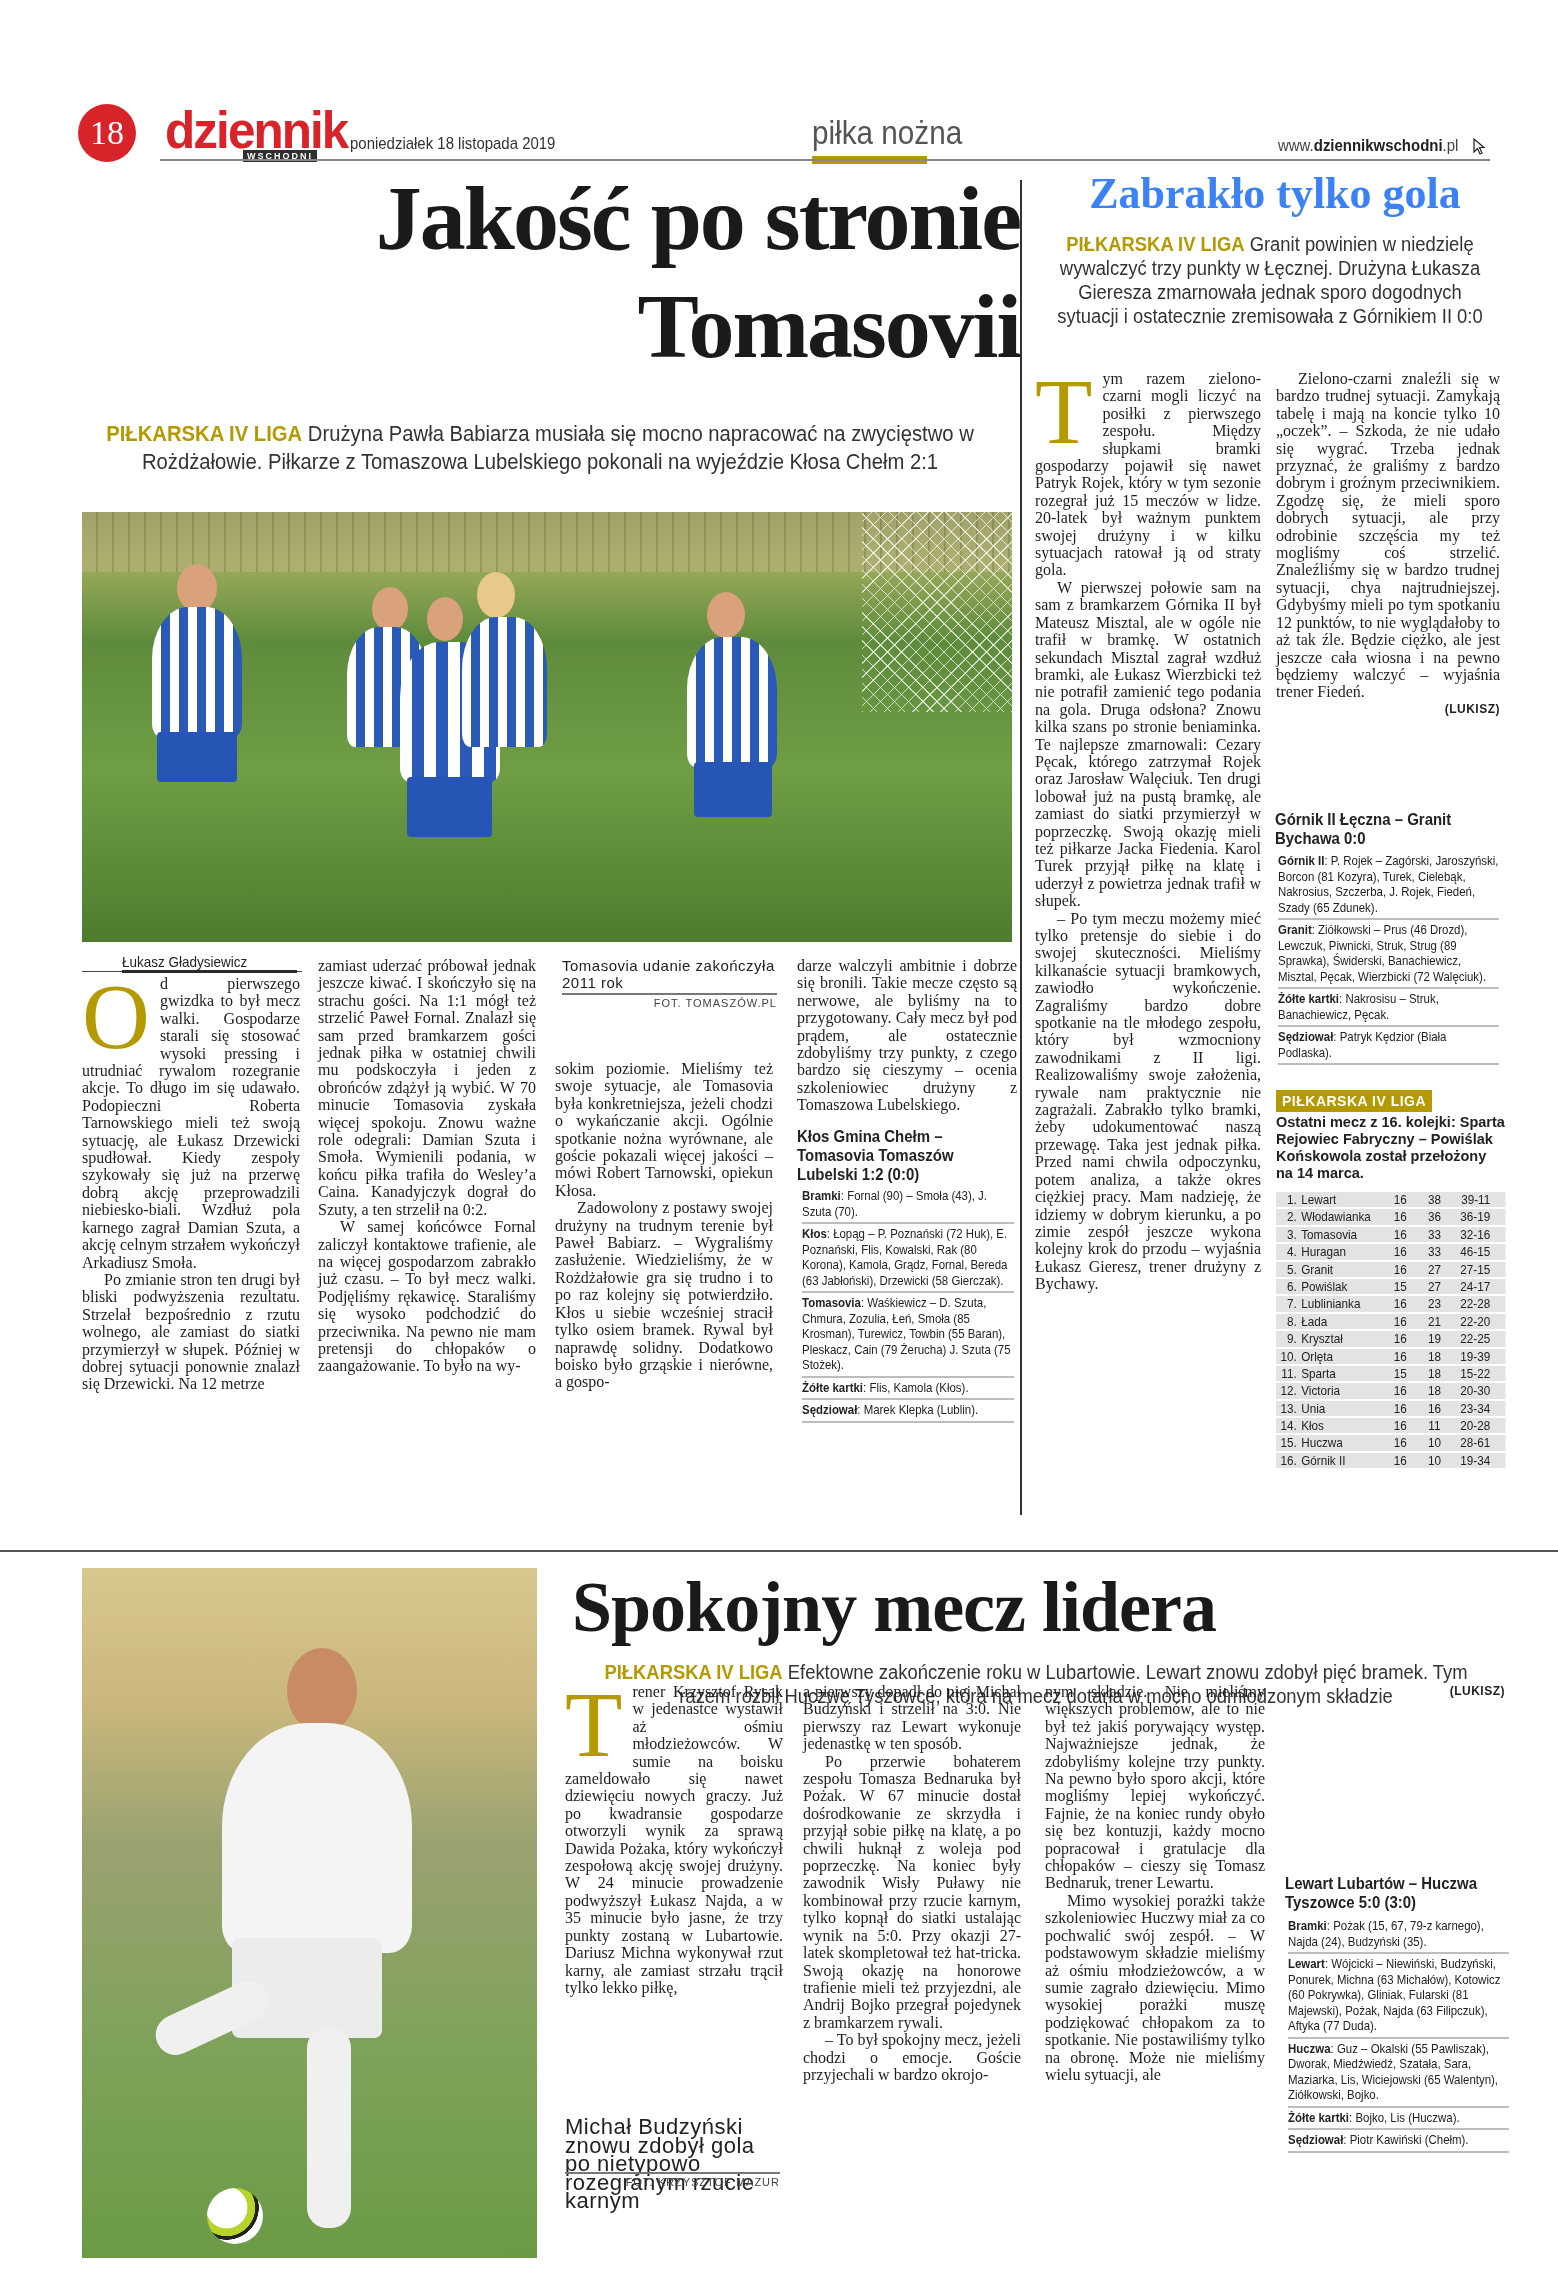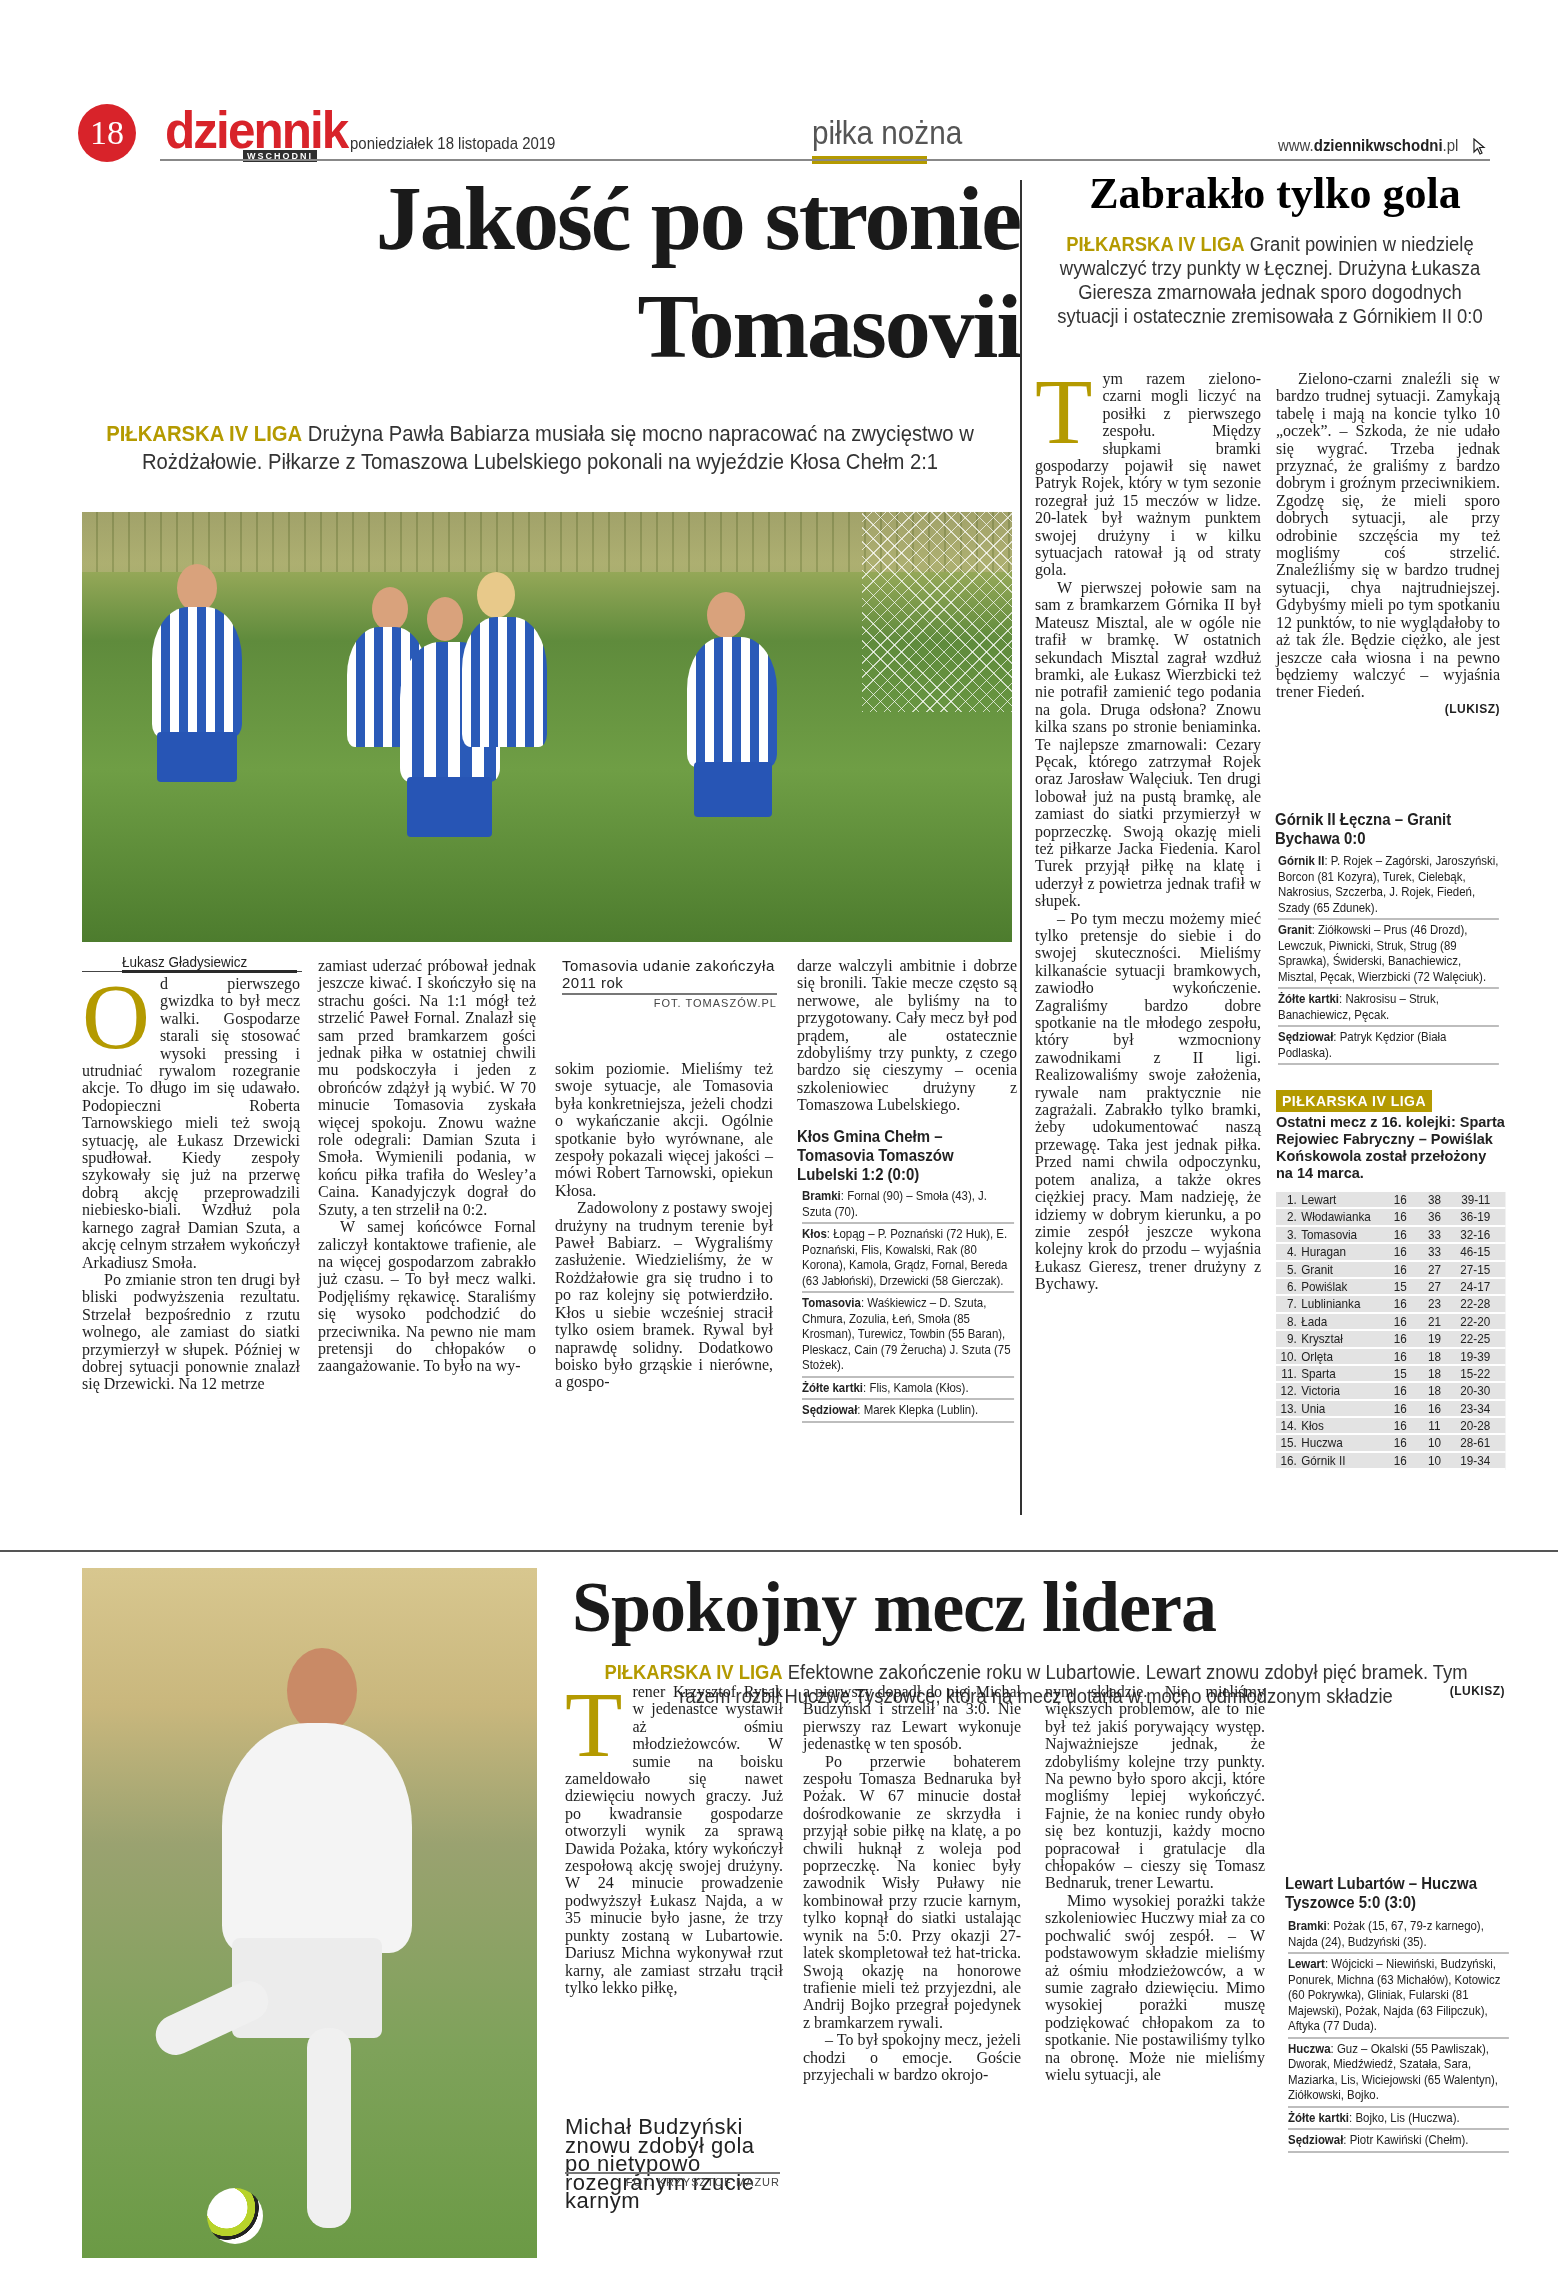--- a/index.html
+++ b/index.html
@@ -55,21 +55,21 @@
   .box .row { border-bottom: 2px solid #bdbdbd; padding: 2px 0 3px; transform: scaleX(0.88); transform-origin: left; width: 113%; }
   .box b { font-weight: bold; }
   .mt1 { left: 797px; top: 1127px; width: 230px; }
   .box1 { left: 802px; top: 1186px; width: 213px; }
 
   
   .vrule { left: 1020px; top: 180px; width: 2px; height: 1335px; background: #333; }
   .hrule { left: 0; top: 1550px; width: 1558px; height: 2px; background: #555; }
 
   
-  .h2 { left: 1040px; top: 168px; width: 470px; text-align: center; font-family: "Liberation Serif", serif; font-weight: bold; font-size: 44px; line-height: 52px; color: #000000; }
+  .h2 { left: 1040px; top: 168px; width: 470px; text-align: center; font-family: "Liberation Serif", serif; font-weight: bold; font-size: 44px; line-height: 52px; color: #3b82f6; }
   .lead2 { left: 1030px; top: 232px; width: 480px; font-size: 20px; line-height: 24px; }
   .c5 { left: 1035px; top: 370px; width: 226px; }
   .c6 { left: 1276px; top: 370px; width: 224px; }
   .lukisz { font-family: "Liberation Sans", sans-serif; font-weight: bold; font-size: 12px; float: right; letter-spacing: .5px; }
   .mt2 { left: 1275px; top: 810px; width: 240px; }
   .box2 { left: 1278px; top: 851px; width: 222px; }
 
   .liga-tag { left: 1276px; top: 1090px; background: #b49a00; color: #fff; font-family: "Liberation Sans", sans-serif; font-weight: bold; font-size: 14px; padding: 3px 6px; letter-spacing: .5px; }
   .note { left: 1276px; top: 1114px; width: 230px; font-family: "Liberation Sans", sans-serif; font-weight: bold; font-size: 14.5px; line-height: 17px; color: #222; }
   .table { left: 1276px; top: 1192px; width: 230px; font-family: "Liberation Sans", sans-serif; font-size: 13px; color: #222; }
@@ -139,21 +139,21 @@
   <p>Po zmianie stron ten drugi był bliski podwyższenia rezultatu. Strzelał bezpośrednio z rzutu wolnego, ale zamiast do siatki przymierzył w słupek. Później w dobrej sytuacji ponownie znalazł się Drzewicki. Na 12 metrze</p>
 </div>
 <div class="abs col c2">
   <p class="first">zamiast uderzać próbował jednak jeszcze kiwać. I skończyło się na strachu gości. Na 1:1 mógł też strzelić Paweł Fornal. Znalazł się sam przed bramkarzem gości jednak piłka w ostatniej chwili mu podskoczyła i jeden z obrońców zdążył ją wybić. W 70 minucie Tomasovia zyskała więcej spokoju. Znowu ważne role odegrali: Damian Szuta i Smoła. Wymienili podania, w końcu piłka trafiła do Wesley’a Caina. Kanadyjczyk dograł do Szuty, a ten strzelił na 0:2.</p>
   <p>W samej końcówce Fornal zaliczył kontaktowe trafienie, ale na więcej gospodarzom zabrakło już czasu. – To był mecz walki. Podjęliśmy rękawicę. Staraliśmy się wysoko podchodzić do przeciwnika. Na pewno nie mam pretensji do chłopaków o zaangażowanie. To było na wy-</p>
 </div>
 <div class="abs caption cap1">Tomasovia udanie zakończyła 2011 rok</div>
 <div class="abs cap1-rule"></div>
 <div class="abs credit credit1">FOT. TOMASZÓW.PL</div>
 <div class="abs col c3">
-  <p class="first">sokim poziomie. Mieliśmy też swoje sytuacje, ale Tomasovia była konkretniejsza, jeżeli chodzi o wykańczanie akcji. Ogólnie spotkanie było wyrównane, ale zespoły pokazali więcej jakości – mówi Robert Tarnowski, opiekun Kłosa.</p>
+  <p class="first">sokim poziomie. Mieliśmy też swoje sytuacje, ale Tomasovia była konkretniejsza, jeżeli chodzi o wykańczanie akcji. Ogólnie spotkanie nożna wyrównane, ale goście pokazali więcej jakości – mówi Robert Tarnowski, opiekun Kłosa.</p>
   <p>Zadowolony z postawy swojej drużyny na trudnym terenie był Paweł Babiarz. – Wygraliśmy zasłużenie. Wiedzieliśmy, że w Rożdżałowie gra się trudno i to po raz kolejny się potwierdziło. Kłos u siebie wcześniej stracił tylko osiem bramek. Rywal był naprawdę solidny. Dodatkowo boisko było grząskie i nierówne, a gospo-</p>
 </div>
 <div class="abs col c4">
   <p class="first">darze walczyli ambitnie i dobrze się bronili. Takie mecze często są nerwowe, ale byliśmy na to przygotowany. Cały mecz był pod prądem, ale ostatecznie zdobyliśmy trzy punkty, z czego bardzo się cieszymy – ocenia szkoleniowiec drużyny z Tomaszowa Lubelskiego.</p>
 </div>
 <div class="abs match-title mt1">Kłos Gmina Chełm – Tomasovia Tomaszów Lubelski 1:2 (0:0)</div>
 <div class="abs box box1">
   <div class="row"><b>Bramki</b><span>: Fornal (90) – Smoła (43), J. Szuta (70).</span></div>
   <div class="row"><b>Kłos</b><span>: Łopąg – P. Poznański (72 Huk), E. Poznański, Flis, Kowalski, Rak (80 Korona), Kamola, Grądz, Fornal, Bereda (63 Jabłoński), Drzewicki (58 Gierczak).</span></div>
   <div class="row"><b>Tomasovia</b><span>: Waśkiewicz – D. Szuta, Chmura, Zozulia, Łeń, Smoła (85 Krosman), Turewicz, Towbin (55 Baran), Pleskacz, Cain (79 Żerucha) J. Szuta (75 Stożek).</span></div>

